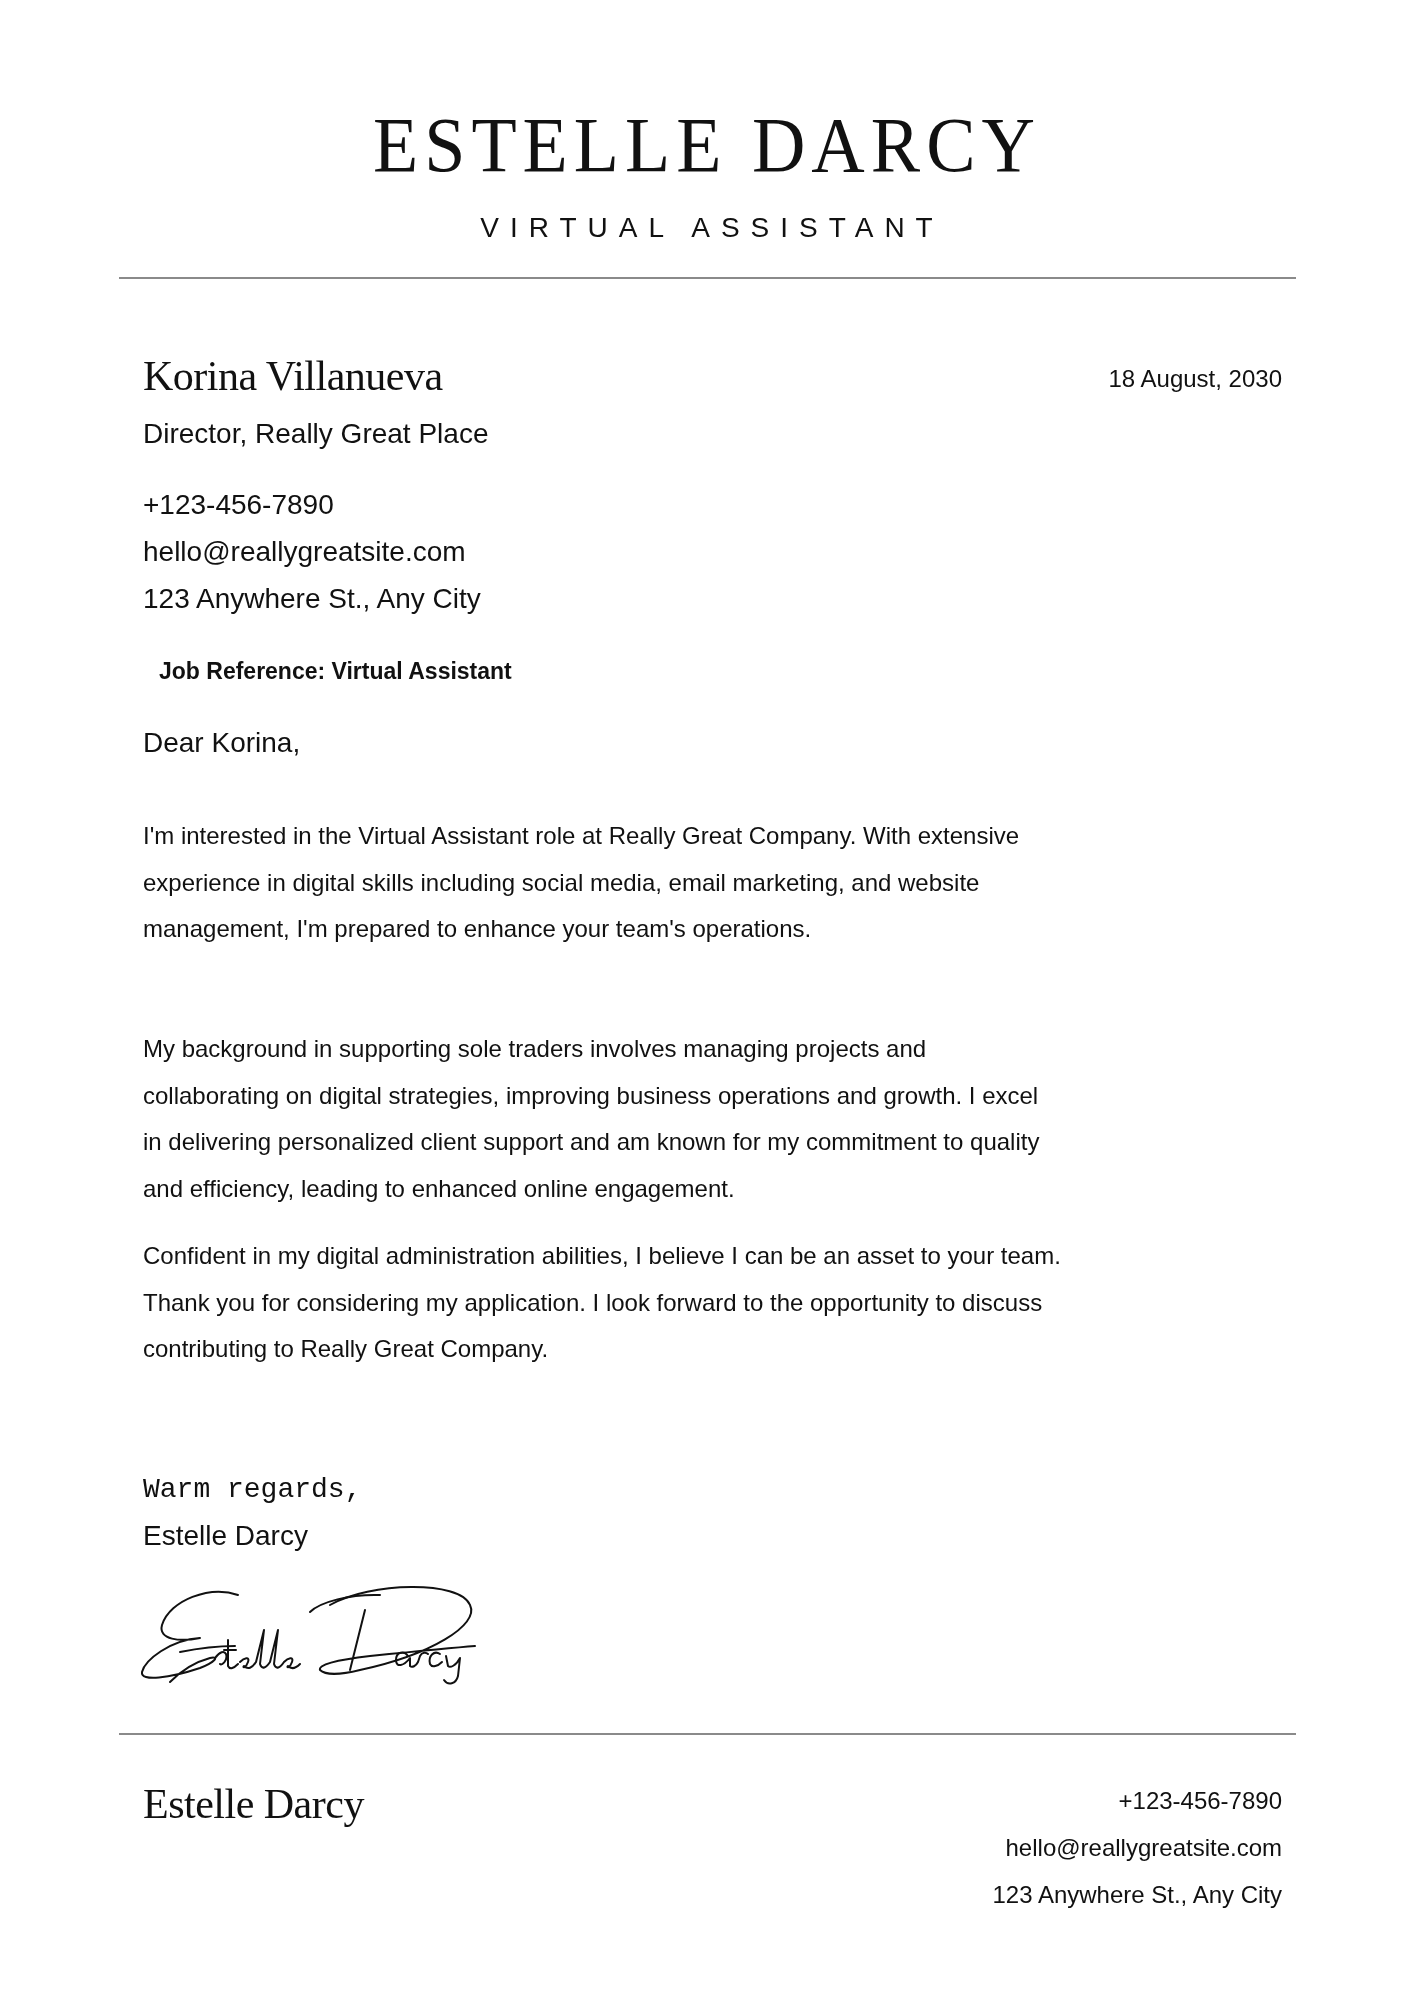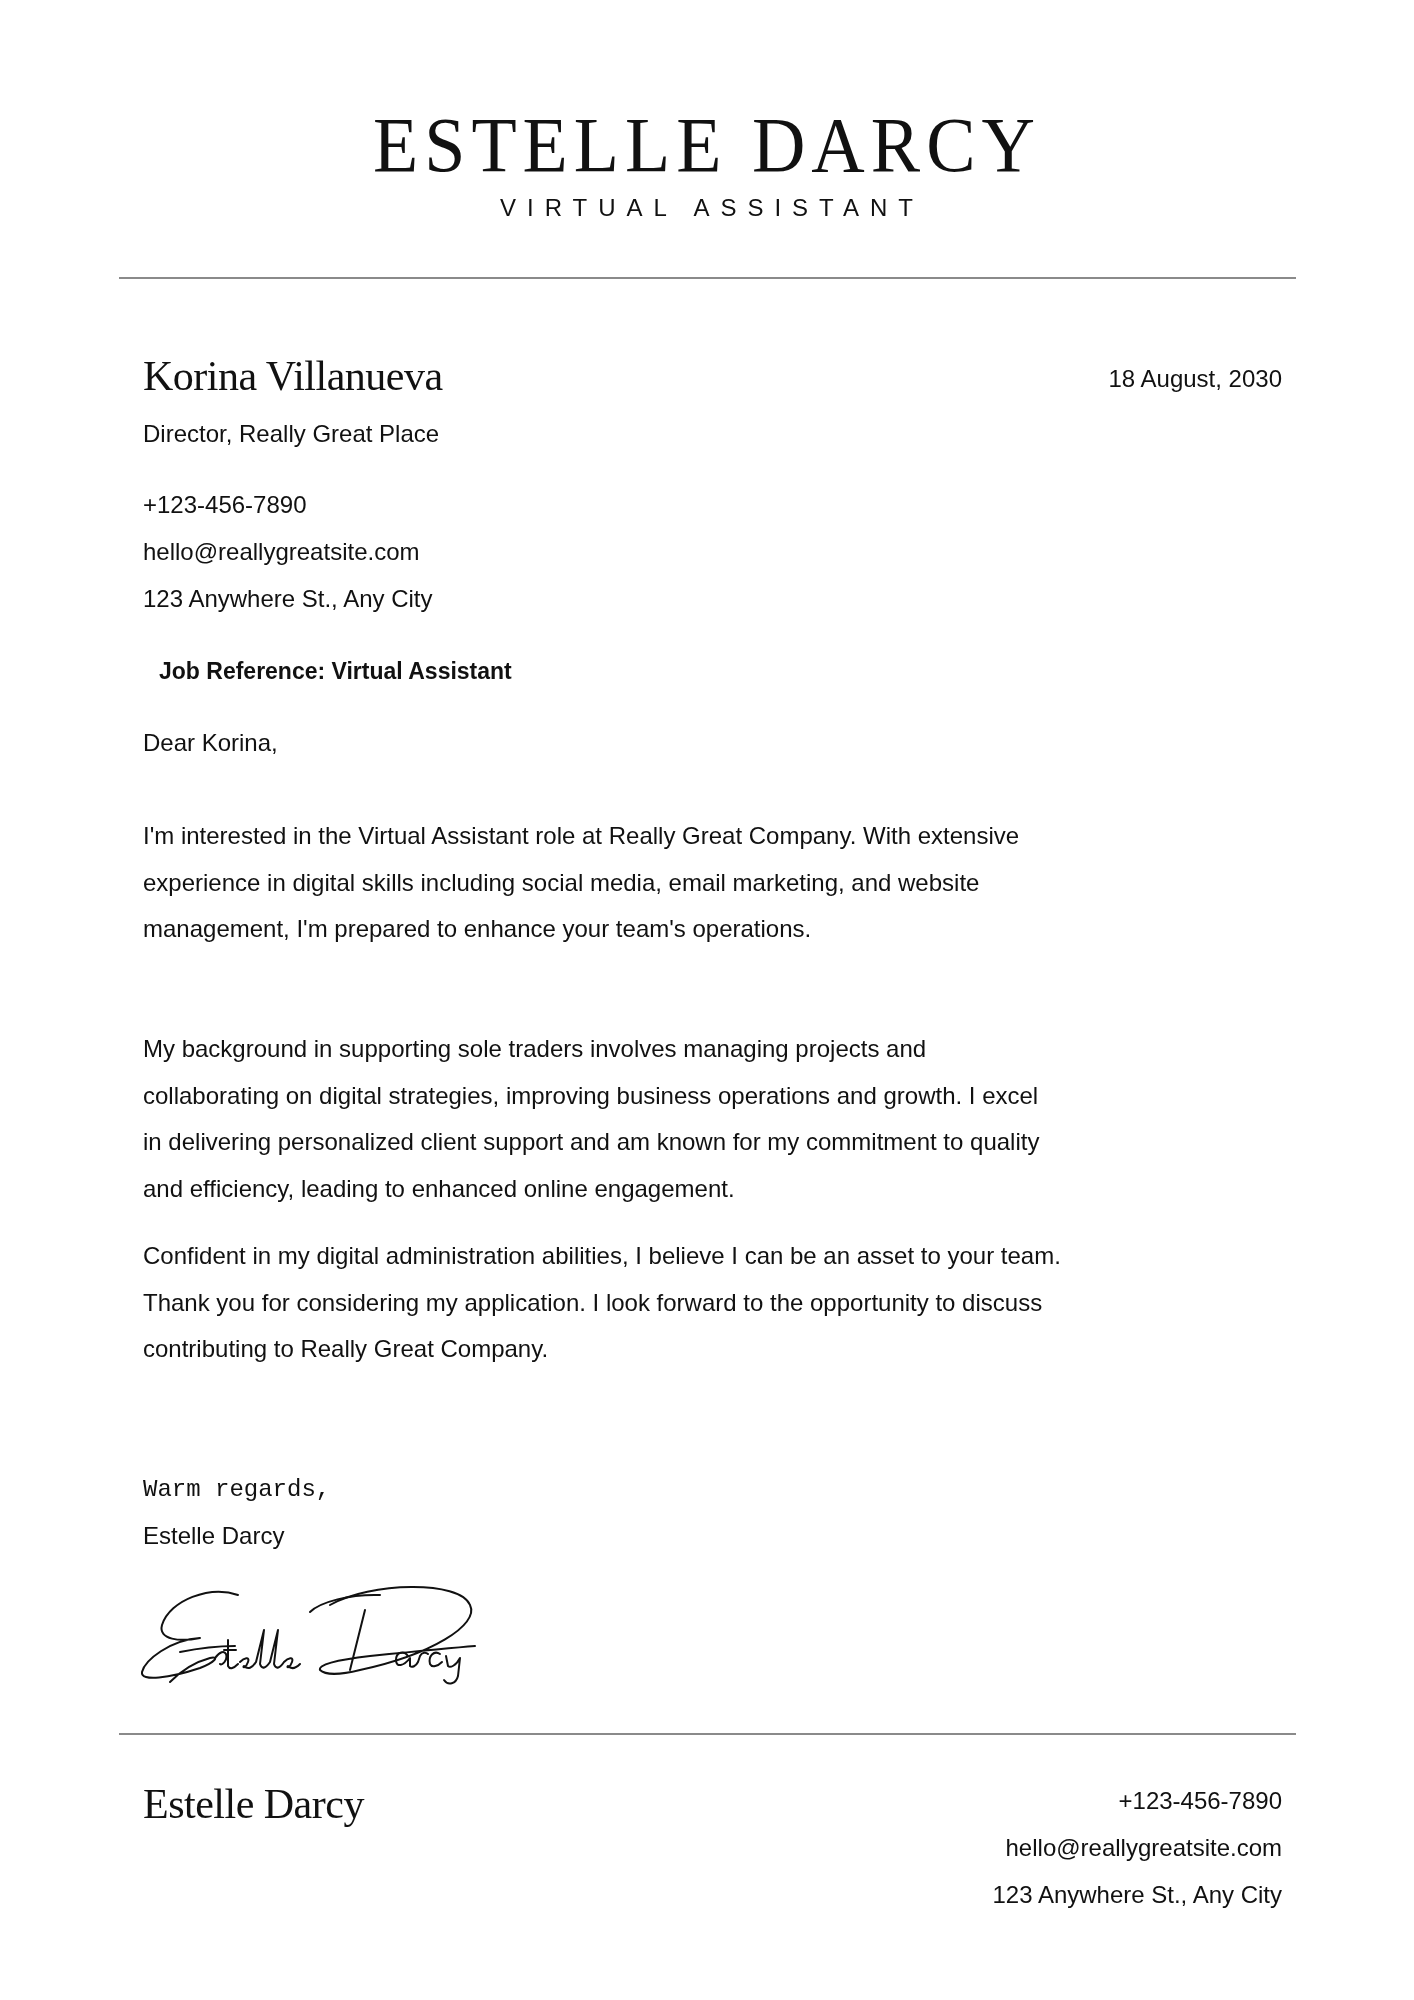--- a/index.html
+++ b/index.html
@@ -2,26 +2,26 @@
 <html><head>
 <meta charset="utf-8">
 <style>
   html, body { margin: 0; padding: 0; background: #ffffff; }
   body { width: 1414px; height: 2000px; position: relative; overflow: hidden; color: #111111; font-family: "Liberation Sans", sans-serif; }
   .abs { position: absolute; }
   .serif { font-family: "Liberation Serif", "DejaVu Serif", serif; font-weight: normal; }
   .sans { font-family: "Liberation Sans", "DejaVu Sans", sans-serif; }
 
   .header-name { left: 0; width: 1414px; top: 100px; text-align: center; font-size: 74px; letter-spacing: 6px; line-height: 90px; transform: scaleY(1.05); }
-  .header-role { left: 0; width: 1414px; top: 192px; text-align: center; font-size: 24px; letter-spacing: 11px; line-height: 32px; padding-left: 10px; box-sizing: border-box; }
+  .header-role { left: 0; width: 1414px; top: 212px; text-align: center; font-size: 28px; letter-spacing: 11px; line-height: 32px; padding-left: 10px; box-sizing: border-box; }
   .divider { left: 119px; width: 1177px; height: 2px; background: #8a8a8a; }
 
   .recipient-name { left: 143px; top: 350px; font-size: 42px; line-height: 52px; letter-spacing: -0.5px; }
   .date { right: 132px; top: 362px; font-size: 24px; line-height: 34px; text-align: center; }
-  .line { left: 143px; font-size: 24px; line-height: 34px; white-space: nowrap; }
+  .line { left: 143px; font-size: 28px; line-height: 34px; white-space: nowrap; }
   .bold { font-weight: bold; font-size: 23px; }
 
   .para { left: 143px; width: 1160px; font-size: 24px; line-height: 46.5px; }
   .para p { margin: 0; white-space: nowrap; }
 
   .signature { left: 140px; top: 1580px; width: 360px; height: 120px; }
 
   .footer-name { left: 143px; top: 1778px; font-size: 42px; line-height: 52px; letter-spacing: -0.5px; }
   .footer-contact { right: 132px; text-align: right; font-size: 24px; line-height: 34px; white-space: nowrap; }
 </style>

